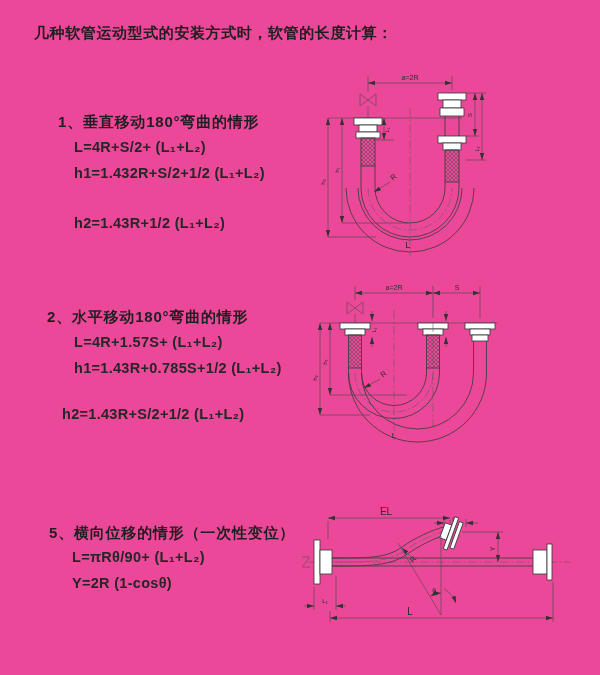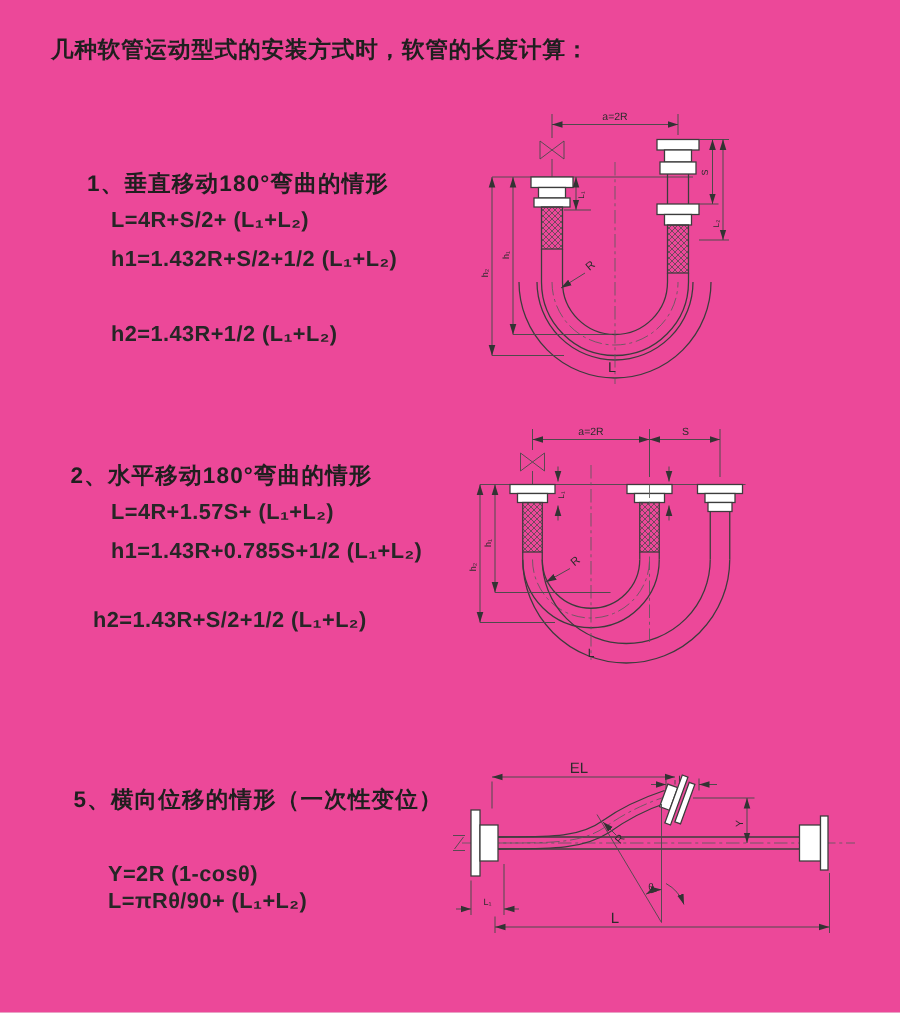--- a/index.html
+++ b/index.html
@@ -29,21 +29,21 @@
   <div class="txt formula" style="left:74px;top:139px;">L=4R+S/2+ (L₁+L₂)</div>
   <div class="txt formula" style="left:74px;top:165px;">h1=1.432R+S/2+1/2 (L₁+L₂)</div>
   <div class="txt formula" style="left:74px;top:191px;margin-top:24px;">h2=1.43R+1/2 (L₁+L₂)</div>
 
   <div class="txt heading" style="left:47px;top:308px;">2、水平移动180°弯曲的情形</div>
   <div class="txt formula" style="left:74px;top:334px;">L=4R+1.57S+ (L₁+L₂)</div>
   <div class="txt formula" style="left:74px;top:360px;">h1=1.43R+0.785S+1/2 (L₁+L₂)</div>
   <div class="txt formula" style="left:62px;top:386px;margin-top:20px;">h2=1.43R+S/2+1/2 (L₁+L₂)</div>
 
   <div class="txt heading" style="left:49px;top:524px;">5、横向位移的情形（一次性变位）</div>
-  <div class="txt formula" style="left:72px;top:549px;margin-top:44px;">L=πRθ/90+ (L₁+L₂)</div>
+  <div class="txt formula" style="left:72px;top:549px;">L=πRθ/90+ (L₁+L₂)</div>
   <div class="txt formula" style="left:72px;top:575px;">Y=2R (1-cosθ)</div>
 
   <svg style="left:312px;top:70px;" width="260" height="192" viewBox="0 0 260 192">
     <defs>
       <pattern id="p1" width="4" height="4" patternUnits="userSpaceOnUse">
         <path d="M0,4 L4,0 M0,0 L4,4" stroke="#4a4a4a" stroke-width="0.5"></path>
       </pattern>
       <marker id="m1" markerWidth="8" markerHeight="6" refX="7" refY="3" orient="auto-start-reverse" markerUnits="userSpaceOnUse">
         <path d="M0,0.8 L7,3 L0,5.2 z" fill="#333"></path>
       </marker>

